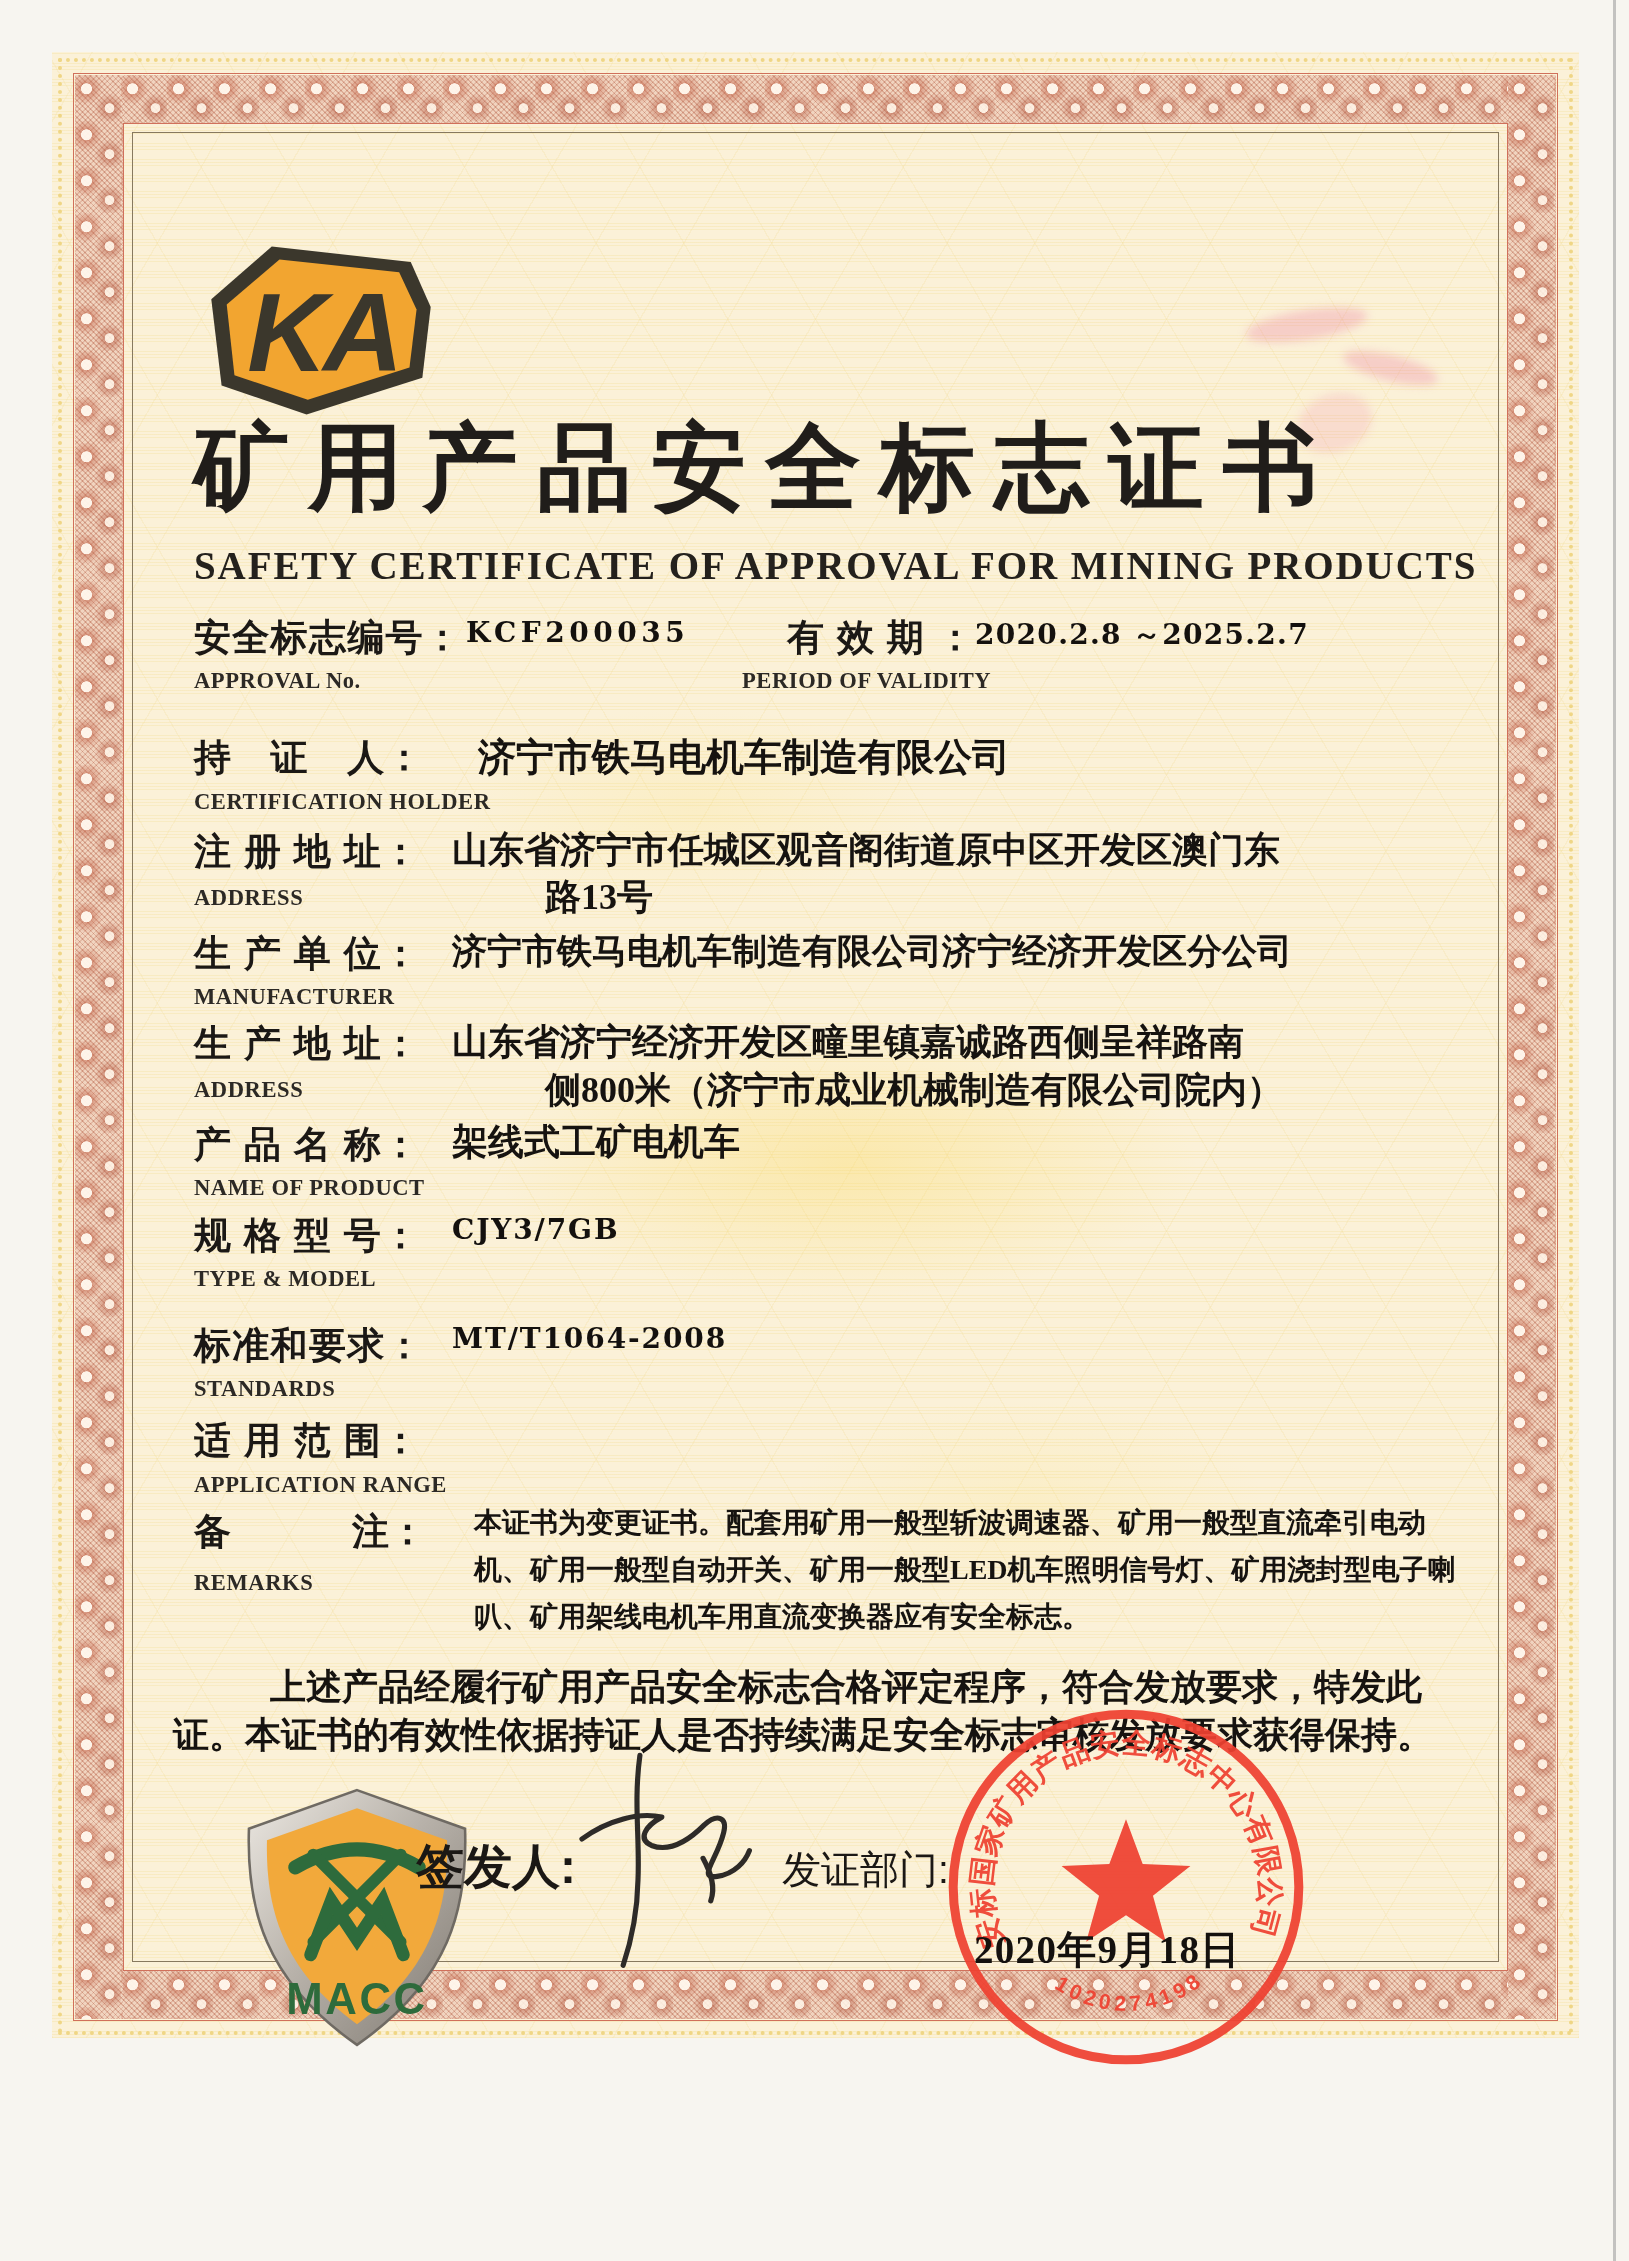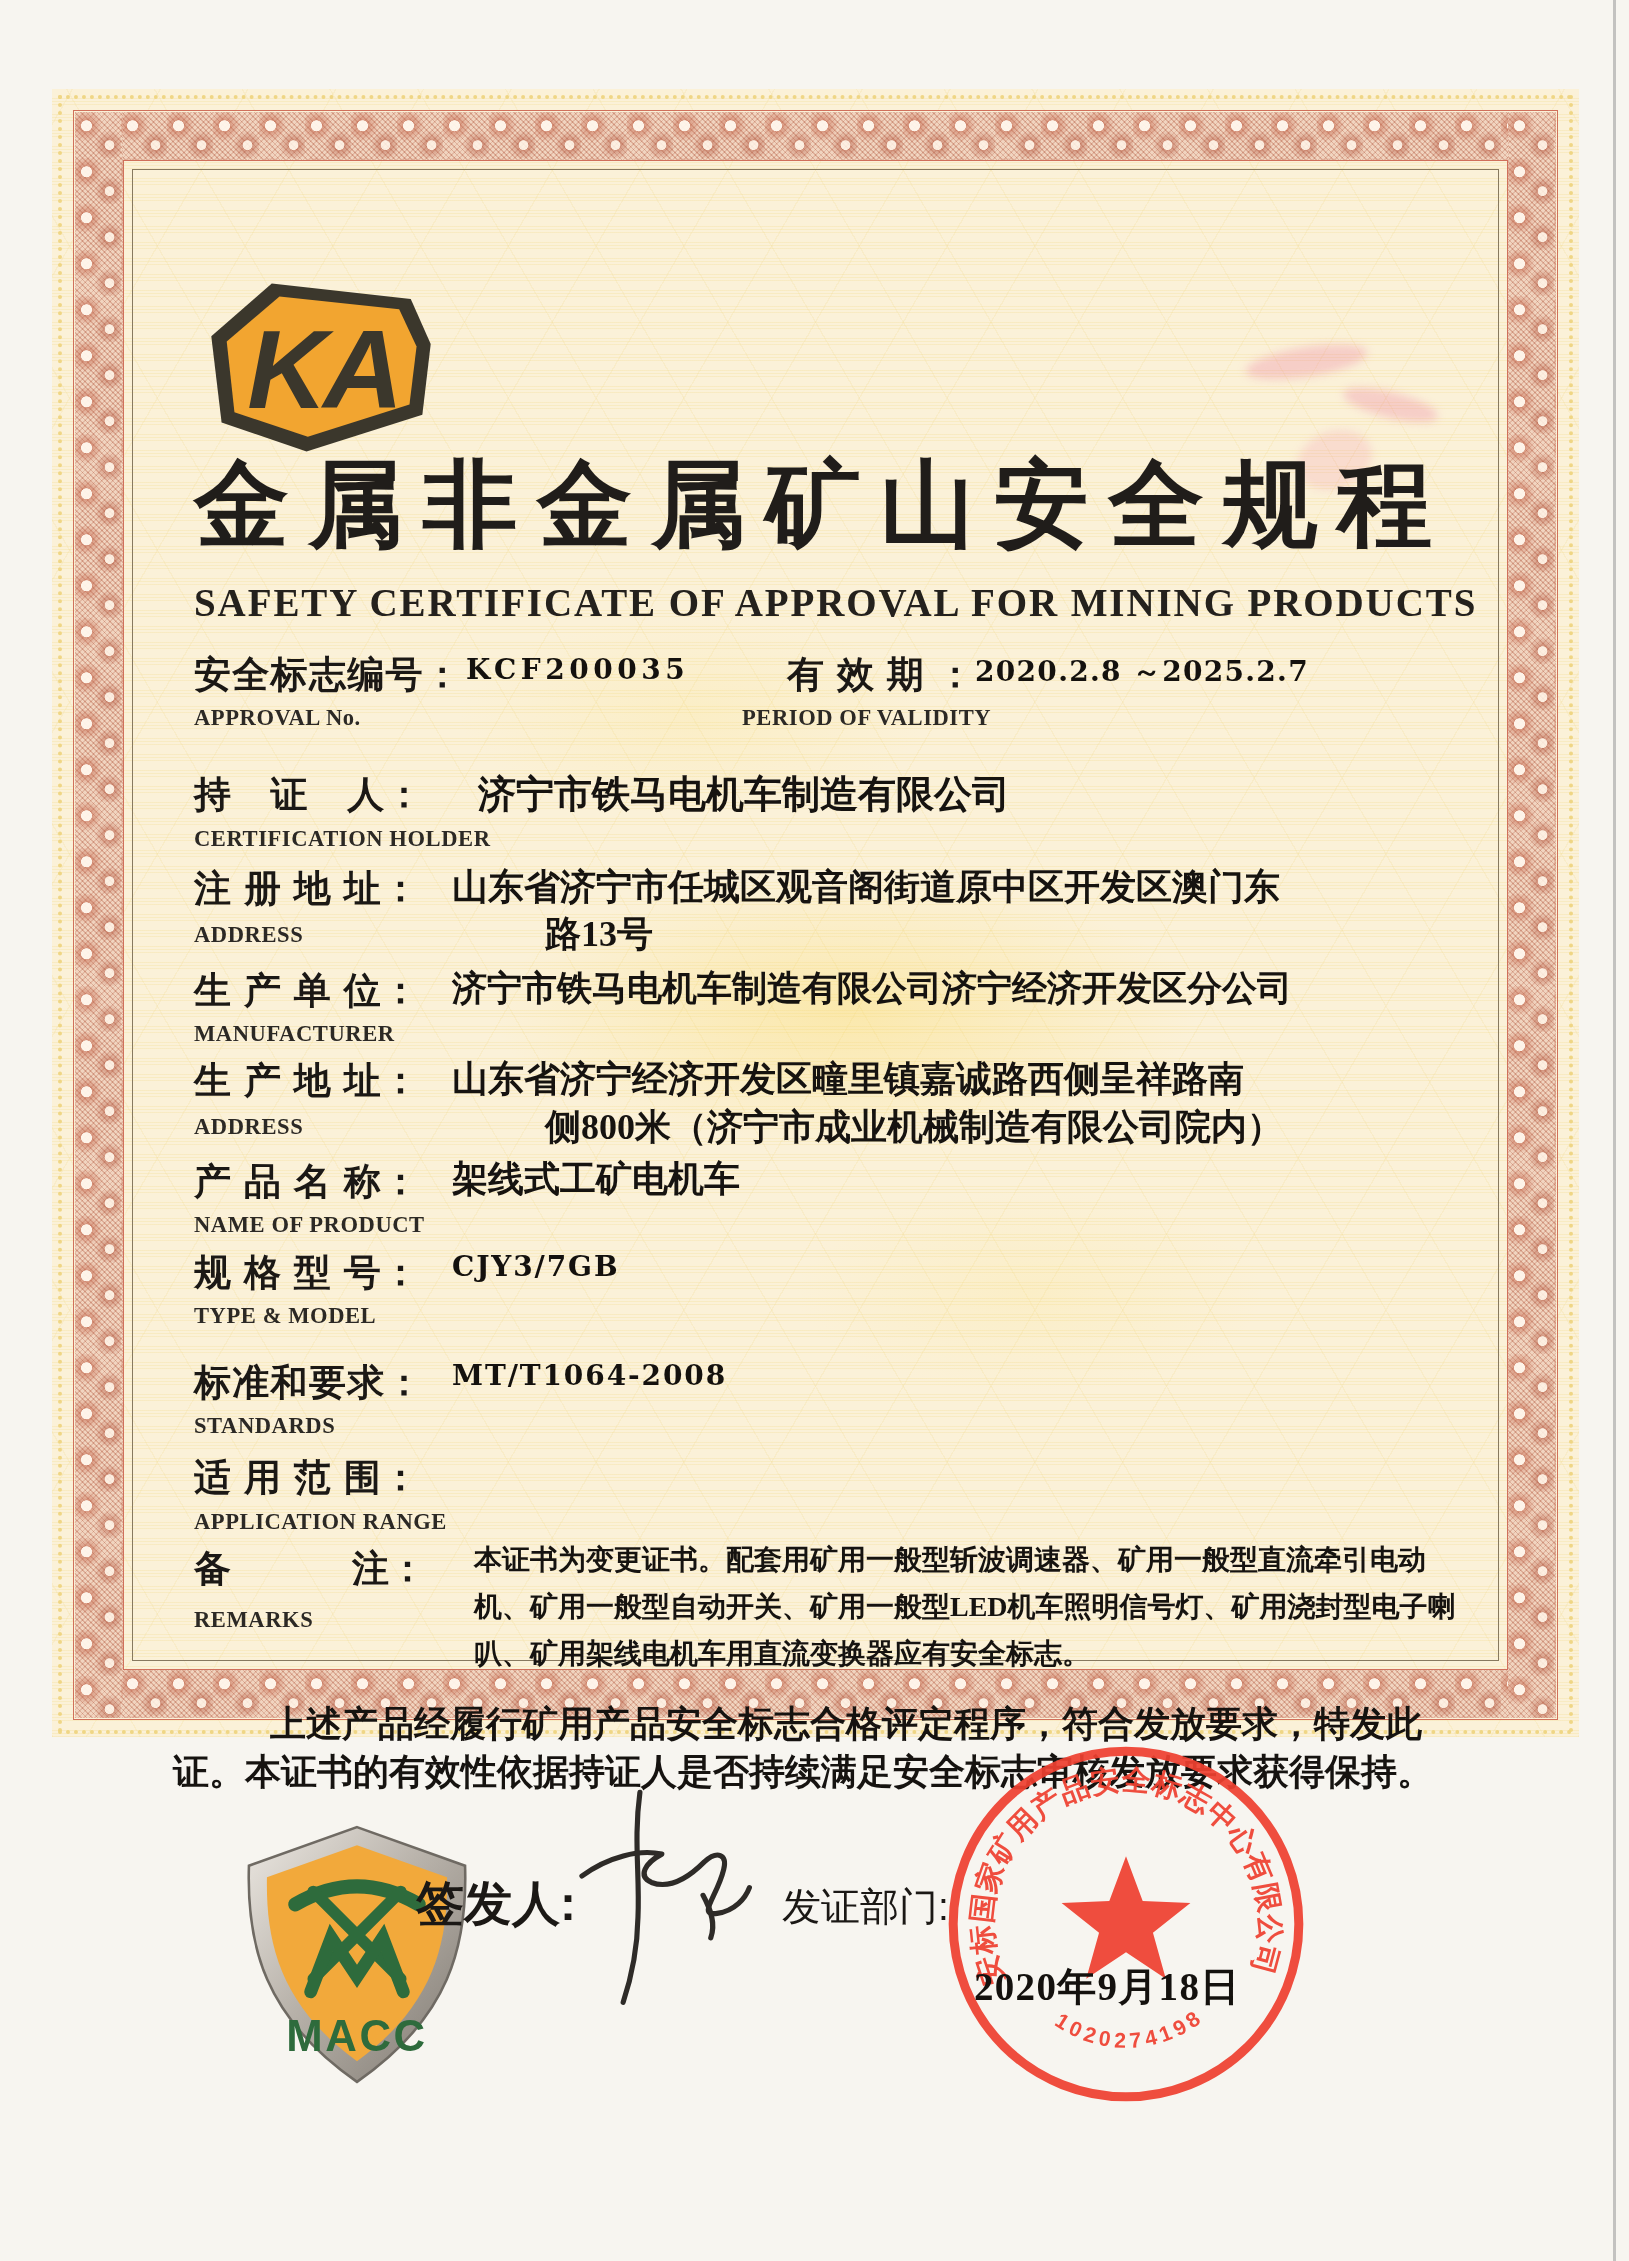--- a/index.html
+++ b/index.html
@@ -1,27 +1,27 @@
 <!DOCTYPE html>
 <html style="font-size:10.3px"><head>
 <meta charset="utf-8">
 <style>
   html,body{margin:0;padding:0;}
   .page{position:relative;width:1630px;height:2261px;background:#f7f5f0;overflow:hidden;
         font-family:"Liberation Sans","DejaVu Sans",sans-serif;color:#1c1a17;}
   .scan-edge{position:absolute;right:14px;top:0;width:2.6px;height:100%;background:rgba(110,110,112,.38);}
-  .sheet{position:absolute;left:52px;top:52px;width:1527px;height:1648px;
+  .sheet{position:absolute;left:52px;top:52px;width:1527px;height:1986px;
          background-color:#fbf1d8;
          background-image:
            radial-gradient(ellipse 503px 193px at 52% 56%, rgba(250,219,105,.40), transparent 70%),
            radial-gradient(ellipse 335px 142px at 42% 38%, rgba(250,226,130,.22), transparent 70%),
            radial-gradient(ellipse 335px 148px at 64% 73%, rgba(250,226,130,.20), transparent 70%),
            repeating-linear-gradient(0deg, rgba(243,222,150,.33) 0 0.6px, transparent 0.6px 3.2px),
            repeating-linear-gradient(60deg, rgba(240,216,140,.20) 0 1.3px, transparent 1.3px 76px),
-           repeating-linear-gradient(-60deg, rgba(240,216,140,.20) 0 1.3px, transparent 1.3px 76px); margin-top: 37px;}
+           repeating-linear-gradient(-60deg, rgba(240,216,140,.20) 0 1.3px, transparent 1.3px 76px);}
   .dotted-frame{position:absolute;left:6.4px;right:6.4px;top:6.4px;bottom:2.6px;
                 border:4.5px dotted rgba(238,210,120,.85);}
   .gb{position:absolute;background-color:#ecc9b2;
       background-image:
         radial-gradient(circle at 25% 30%, rgba(255,246,236,.95) 5.2px, rgba(198,108,82,.55) 5.8px, transparent 16px),
         radial-gradient(circle at 75% 72%, rgba(255,244,232,.85) 4.5px, rgba(184,96,72,.5) 5.2px, transparent 15px),
         repeating-linear-gradient(45deg, rgba(178,90,66,.28) 0 1.3px, rgba(246,224,206,.28) 1.3px 3.9px),
         repeating-linear-gradient(-45deg, rgba(178,90,66,.28) 0 1.3px, rgba(246,224,206,.28) 1.3px 3.9px);
       background-size:46px 46px,46px 46px,100% 100%,100% 100%;}
   .gb-top{left:23px;right:23px;top:23px;height:48px;}
@@ -80,21 +80,21 @@
     <div class="smudge s1"></div>
     <div class="smudge s2"></div>
     <div class="smudge s3"></div>
 
     <svg class="ka-logo" viewBox="0 0 345 265">
       <polygon points="96,2 312,26 343,96 330,206 150,263 18,218 2,84" fill="#3b372c"></polygon>
       <polygon points="108,22 294,42 321,100 310,190 152,240 38,202 26,92" fill="#f2a530"></polygon>
       <text x="176" y="196" text-anchor="middle" font-family="Liberation Sans, sans-serif" font-size="172" font-weight="900" font-style="italic" letter-spacing="-6" fill="#3b372c">KA</text>
     </svg>
 
-    <div class="title">金属非金属矿山安全规程</div>
+    <div class="title">矿用产品安全标志证书</div>
     <div class="subtitle">SAFETY CERTIFICATE OF APPROVAL FOR MINING PRODUCTS</div>
 
     <div class="zh-label" style="left:142px;top:561px;">安全标志编号：</div>
     <div class="val-code" style="left:414px;top:564px;">KCF200035</div>
     <div class="en-label" style="left:142px;top:615px;">APPROVAL No.</div>
     <div class="zh-label" style="left:735px;top:561px;">有 效 期 ：</div>
     <div class="val-code" style="left:923px;top:564px;letter-spacing:1.3px;">2020.2.8 ～2025.2.7</div>
     <div class="en-label" style="left:690px;top:615px;">PERIOD OF VALIDITY</div>
 
     <div class="zh-label" style="left:142px;top:681px;">持　证　人：</div>

